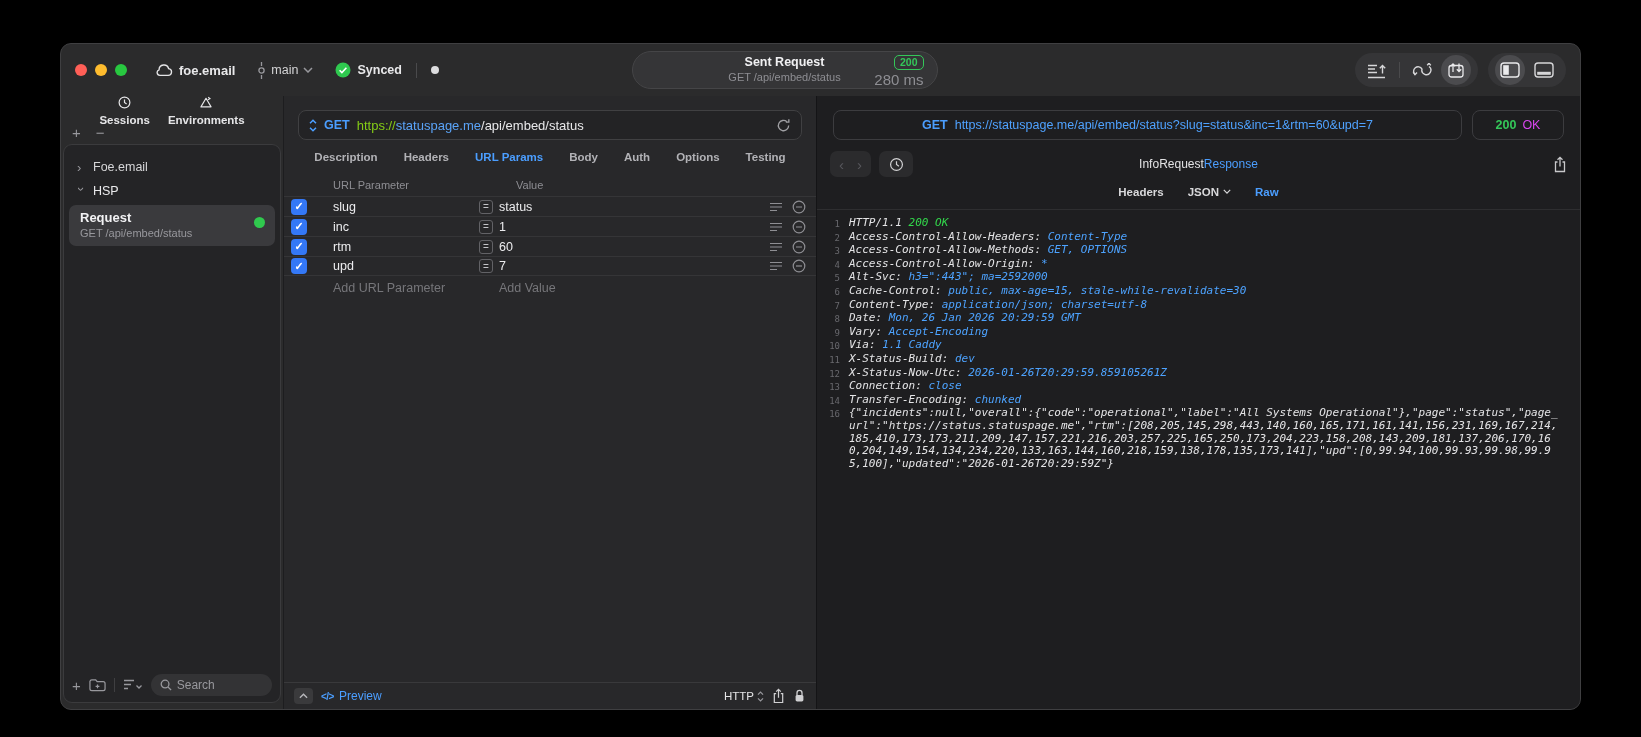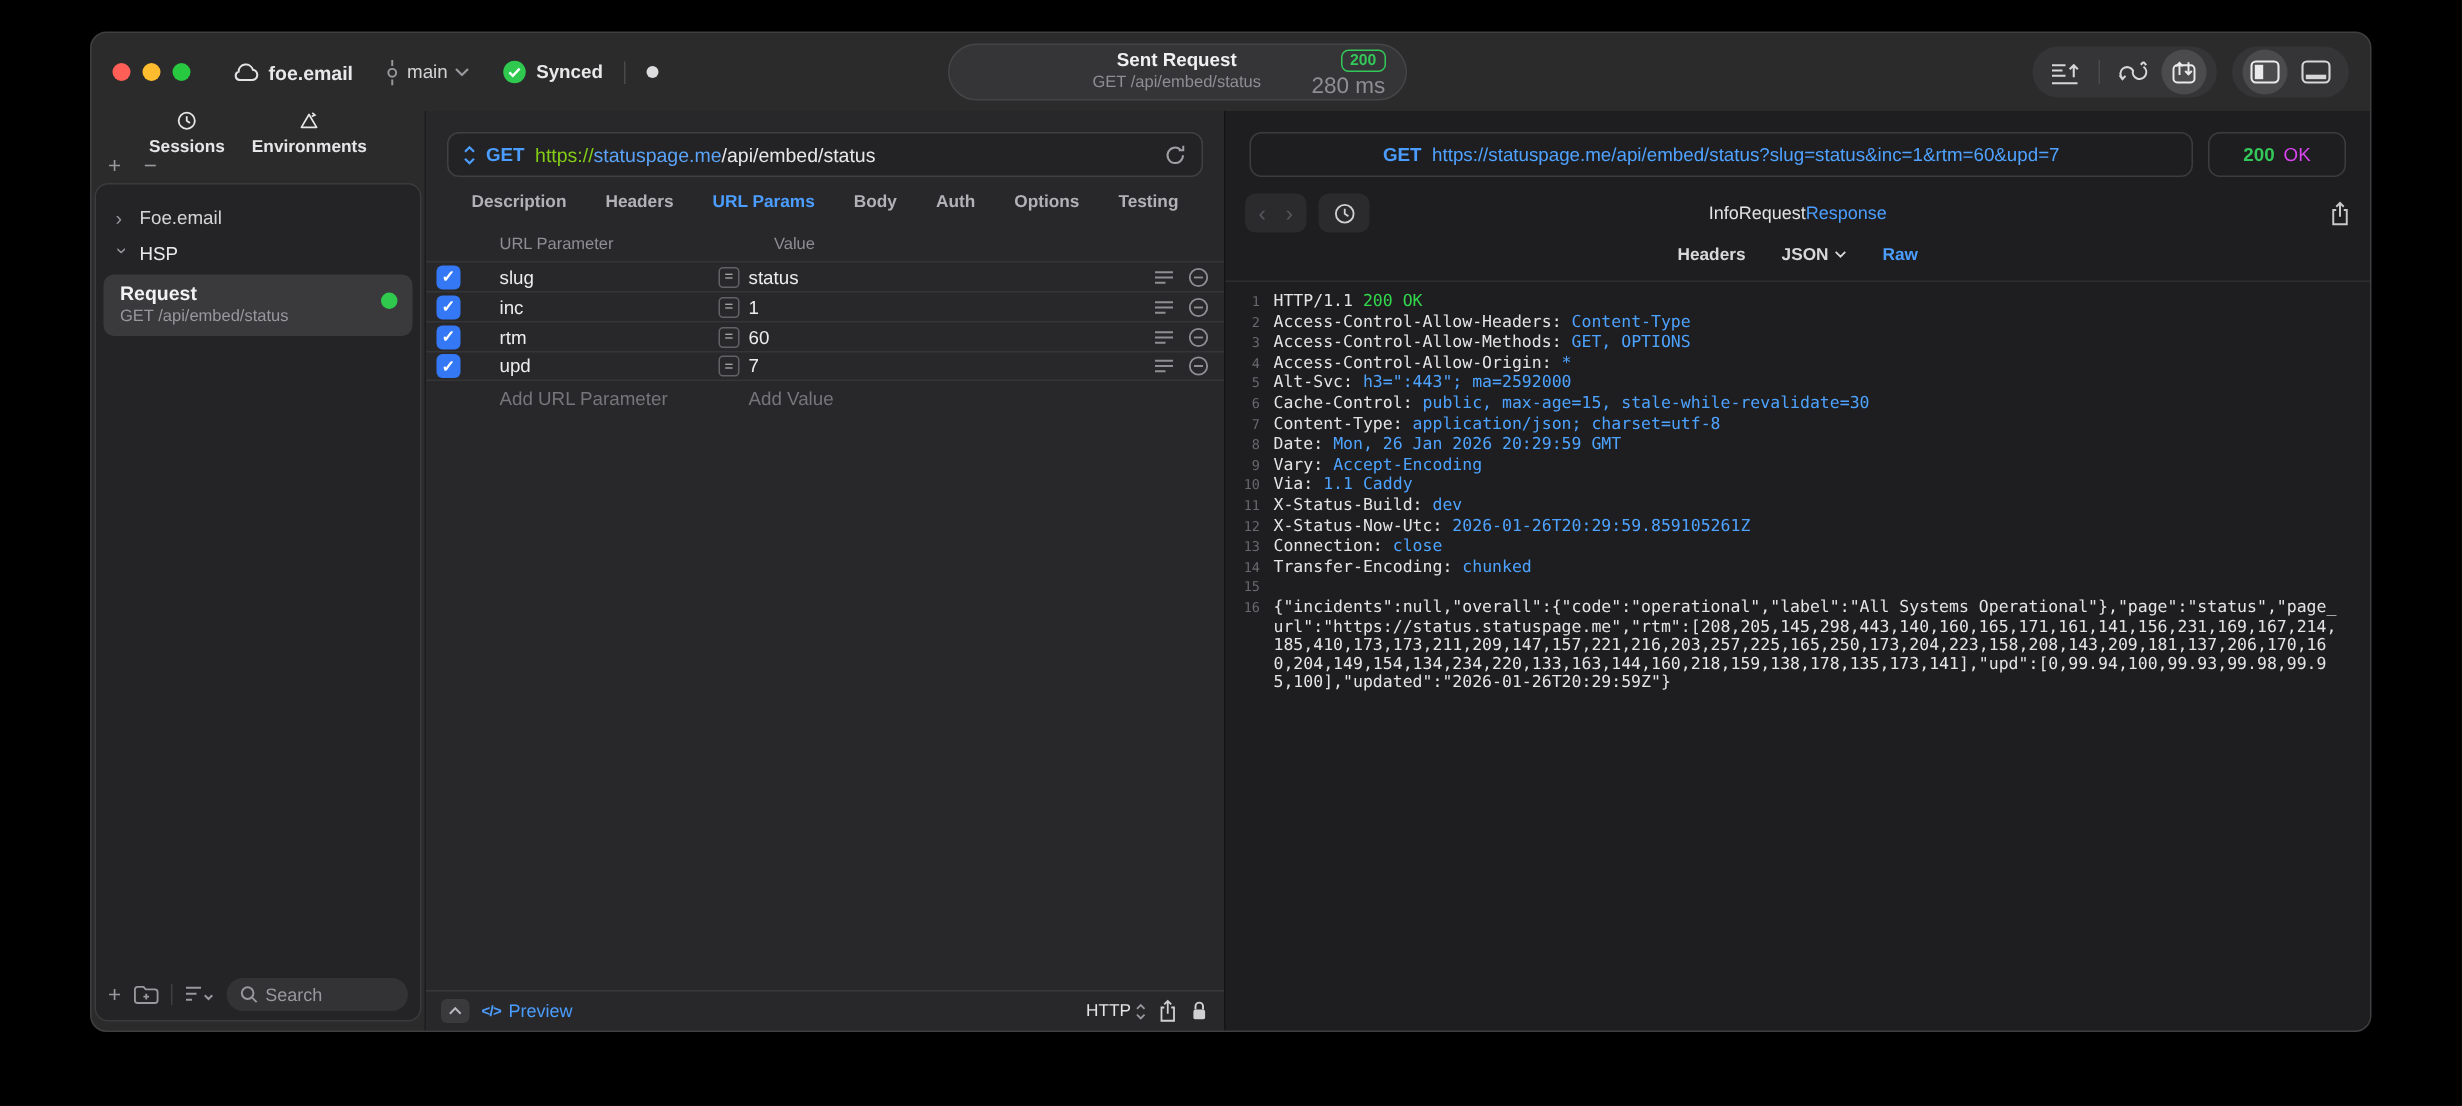--- a/index.html
+++ b/index.html
@@ -1,20 +1,20 @@
 <!DOCTYPE html>
 <html><head>
 <meta charset="utf-8">
 <style>
   * { margin:0; padding:0; box-sizing:border-box; }
   html,body { width:1641px; height:737px; background:#000; overflow:hidden;
               font-family:"Liberation Sans", sans-serif; }
   svg { display:block; }
 
-  .window { position:absolute; left:60px; top:21px; width:1521px; height:667px;
+  .window { position:absolute; left:60px; top:43px; width:1521px; height:667px;
             background:#2b2b2c; border:1px solid #3f3f41; border-radius:11px;
             display:flex; flex-direction:column; overflow:hidden;
             box-shadow:0 25px 70px rgba(0,0,0,.7); }
 
   
   .titlebar { height:52px; flex:none; display:flex; align-items:center; padding:0 14px; position:relative; }
   .tlights { display:flex; gap:8px; }
   .tl { width:12px; height:12px; border-radius:50%; }
   .tl.red{background:#ff5f57} .tl.yel{background:#febc2e} .tl.grn{background:#28c840}
   .tb-item { display:flex; align-items:center; gap:6px; color:#e8e8ea; font-size:13px; }
@@ -132,21 +132,21 @@
   .share-right { margin-left:auto; z-index:2; cursor:pointer; }
   .resp-subtabs { height:25px; display:flex; align-items:center; justify-content:center; gap:24px;
                   font-size:11.5px; font-weight:700; color:#d8d8da; }
   .resp-subtabs>span{ display:flex; align-items:center; gap:4px; cursor:pointer; }
   .resp-subtabs .active{ color:#4b9eff; }
   .resp-body { flex:1; border-top:1px solid #2e2e30; margin-top:5px; padding:7px 16px 0 0;
                font-family:"DejaVu Sans Mono", monospace; font-size:11px; line-height:12.6px;
                color:#e4e4e6; overflow:hidden; }
   .rline { display:flex; }
   .ln { width:32px; flex:none; text-align:right; padding-right:9px; color:#68686d; font-size:9px; padding-top:1px; user-select:none; }
-  .lc { flex:1; min-width:0; white-space:pre-wrap; word-break:break-all; }
+  .lc { flex:1; min-width:0; white-space:pre-wrap; word-break:break-all;font-style:italic; }
   .hv { color:#4da3ff; }
   .ok-green { color:#32d74b; }
 </style>
 </head>
 <body>
 
 <div class="window">
 
   <div class="titlebar">
     <div class="tlights">
@@ -568,23 +568,19 @@
           </div>
           <div class="rline">
             <span class="ln">13</span>
             <span class="lc"><span class="hn">Connection</span>: <span class="hv">close</span></span>
           </div>
           <div class="rline">
             <span class="ln">14</span>
             <span class="lc"><span class="hn">Transfer-Encoding</span>: <span class="hv">chunked</span></span>
           </div>
           <div class="rline">
-            <span class="ln">15</span>
-            <span class="lc"></span>
-          </div>
-          <div class="rline">
             <span class="ln">16</span>
             <span class="lc">{"incidents":null,"overall":{"code":"operational","label":"All Systems Operational"},"page":"status","page_url":"https://status.statuspage.me","rtm":[208,205,145,298,443,140,160,165,171,161,141,156,231,169,167,214,185,410,173,173,211,209,147,157,221,216,203,257,225,165,250,173,204,223,158,208,143,209,181,137,206,170,160,204,149,154,134,234,220,133,163,144,160,218,159,138,178,135,173,141],"upd":[0,99.94,100,99.93,99.98,99.95,100],"updated":"2026-01-26T20:29:59Z"}</span>
           </div>
         </div>
     </section>
   </div>
 </div>
 
 </body></html>

